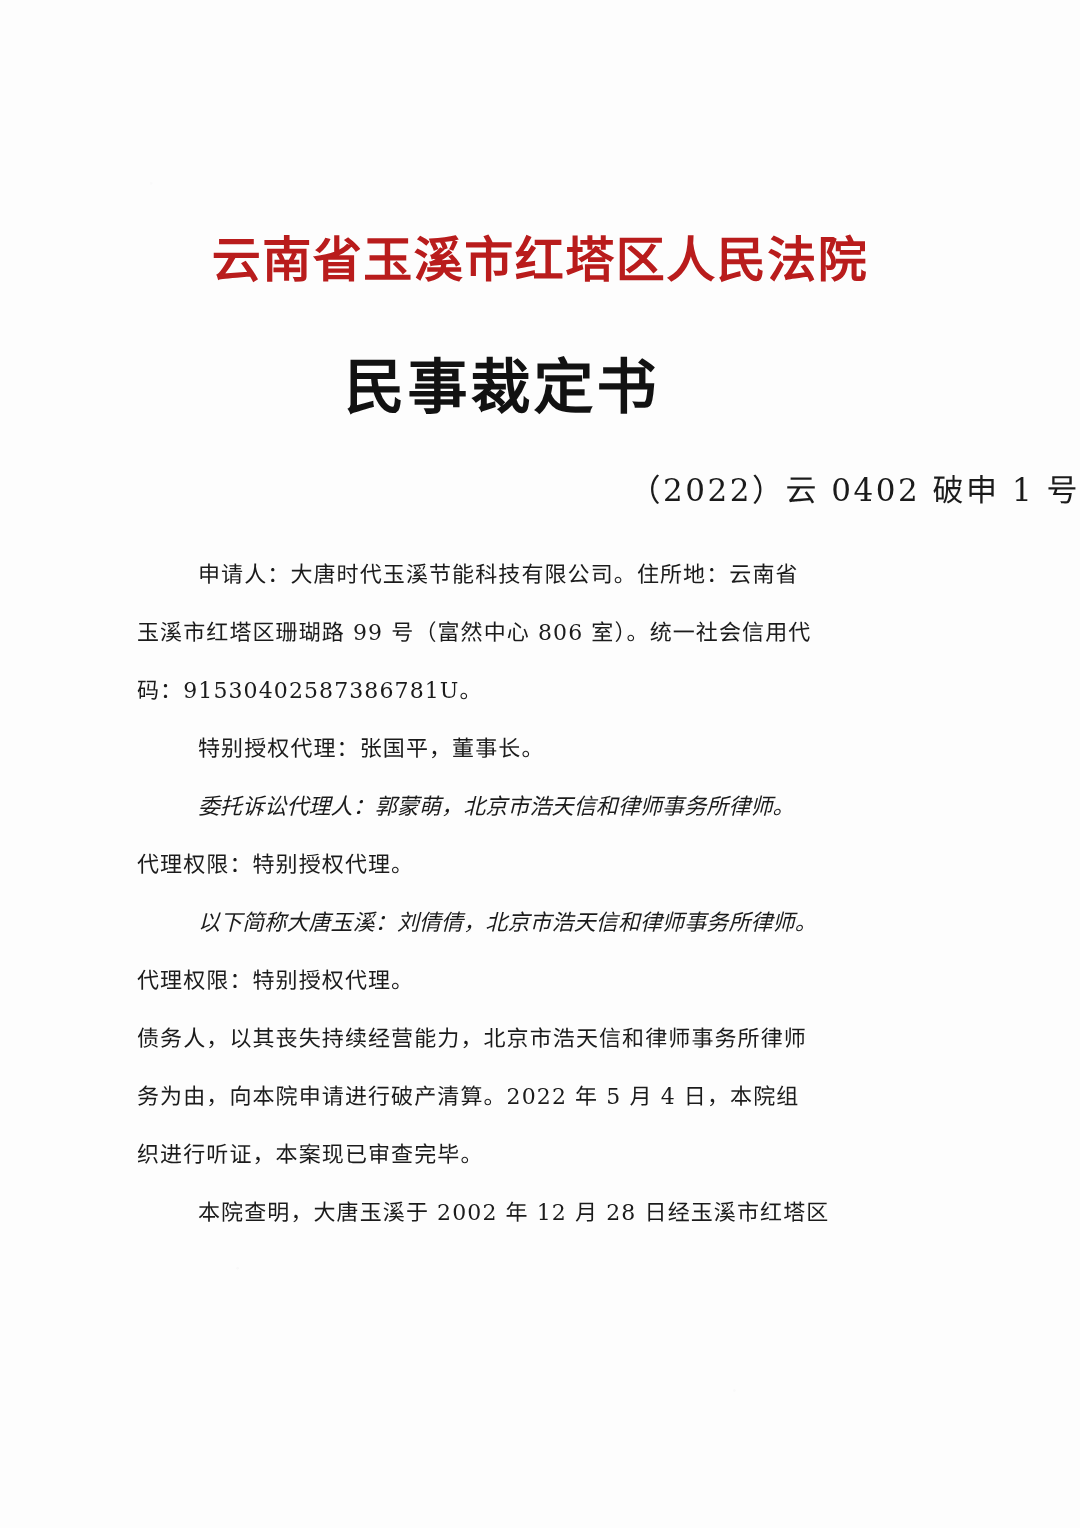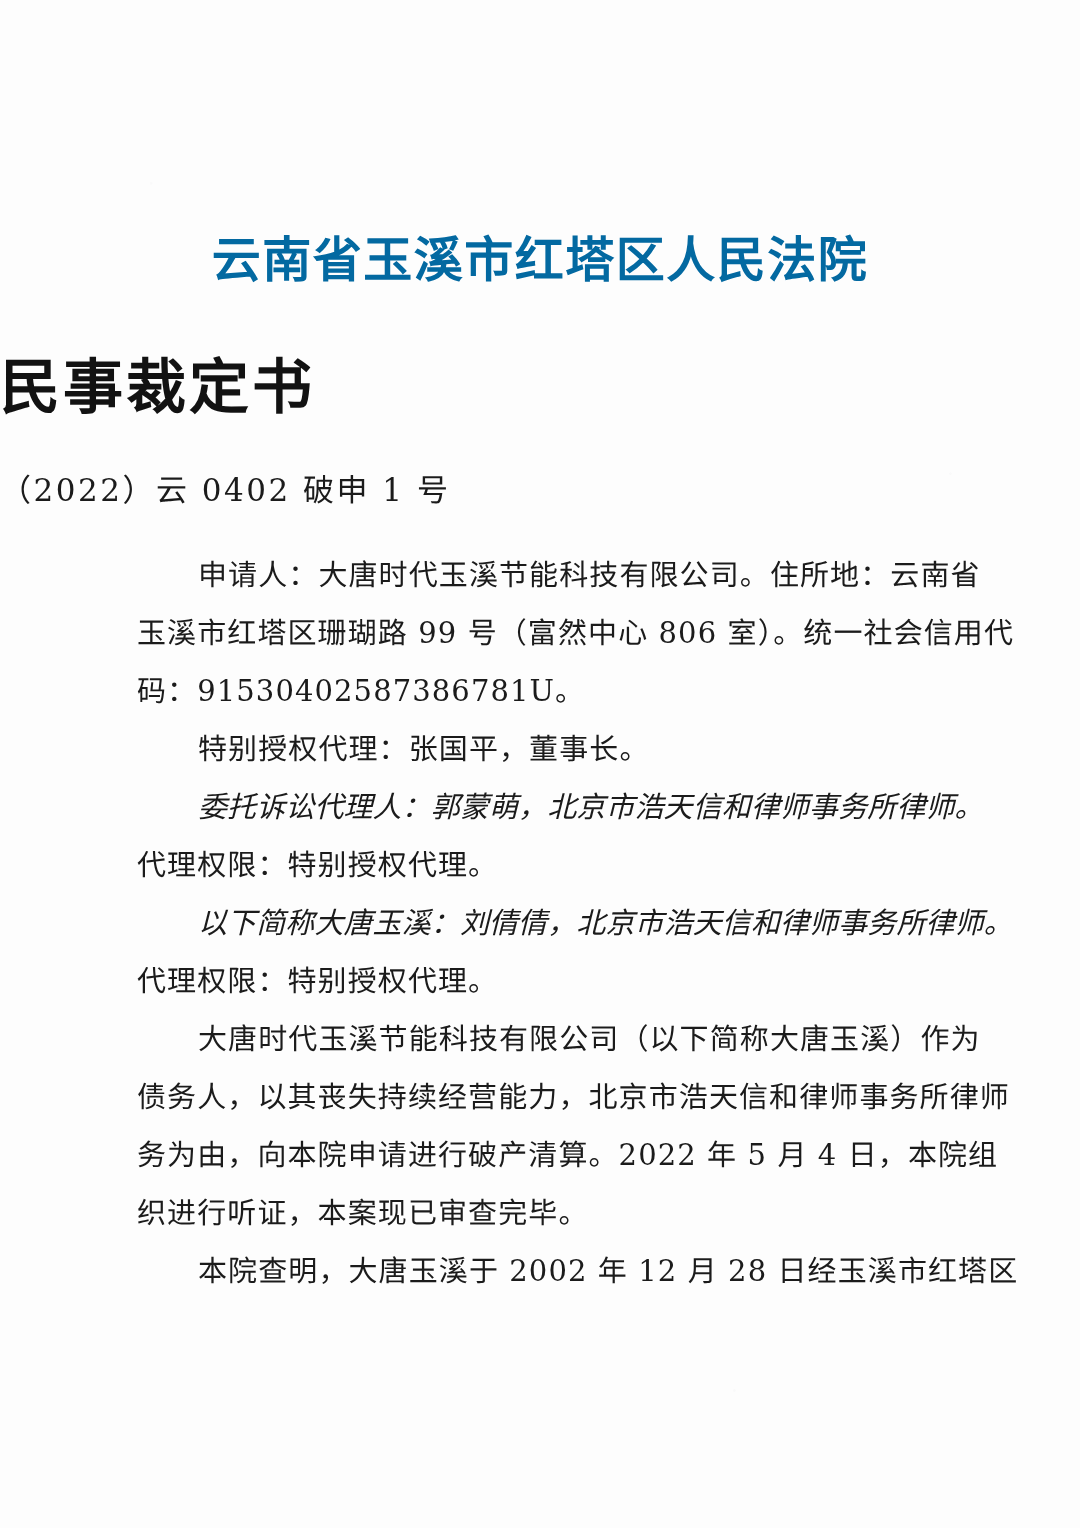--- a/index.html
+++ b/index.html
@@ -38,62 +38,62 @@
     position: absolute;
     top: 232px;
     left: 0;
     width: 1080px;
     text-align: center;
     font-family: "DejaVu Serif", "Liberation Serif", serif;
     font-weight: 700;
     font-size: 49px;
     line-height: 56px;
     letter-spacing: 1.5px;
-    color: #0369a1;
+    color: #b91c1c;
     white-space: nowrap;
   }
 
   .doc-title {
     position: absolute;
     top: 352px;
     left: 0;
     width: 1004px;
-    text-align: left;
+    text-align: center;
     font-family: "DejaVu Serif", "Liberation Serif", serif;
     font-weight: 700;
     font-size: 60px;
     line-height: 70px;
     letter-spacing: 3px;
     color: #121212;
     white-space: nowrap;
   }
 
   .case-number {
     position: absolute;
     top: 468px;
     left: 0;
     width: 1080px;
-    text-align: left;
+    text-align: right;
     font-size: 31px;
     line-height: 44px;
     letter-spacing: 2.5px;
     color: #1b1b1b;
     white-space: nowrap;
   }
 
   
   .body-block {
     position: absolute;
     top: 546px;
     left: 137px;
     width: 812px;
   }
 
   .line {
-    font-size: 29px;
+    font-size: 22px;
     line-height: 58px;
     height: 58px;
     color: #1b1b1b;
     letter-spacing: 0.6px;
     white-space: nowrap;
   }
   .line.indent {
     text-indent: 61px;
   }
   .line.tight {
@@ -119,20 +119,19 @@
 
   <div class="body-block">
       <div class="line indent wide">申请人：大唐时代玉溪节能科技有限公司。住所地：云南省</div>
       <div class="line wide">玉溪市红塔区珊瑚路 99 号（富然中心 806 室）。统一社会信用代</div>
       <div class="line wide">码：91530402587386781U。</div>
       <div class="line indent wide">特别授权代理：张国平，董事长。</div>
       <div class="line indent tight">委托诉讼代理人：郭蒙萌，北京市浩天信和律师事务所律师。</div>
       <div class="line wide">代理权限：特别授权代理。</div>
       <div class="line indent tight">以下简称大唐玉溪：刘倩倩，北京市浩天信和律师事务所律师。</div>
       <div class="line wide">代理权限：特别授权代理。</div>
-      <div class="line indent wide">大唐时代玉溪节能科技有限公司（以下简称大唐玉溪）作为</div>
       <div class="line wide">债务人，以其丧失持续经营能力，北京市浩天信和律师事务所律师</div>
       <div class="line wide">务为由，向本院申请进行破产清算。2022 年 5 月 4 日，本院组</div>
       <div class="line wide">织进行听证，本案现已审查完毕。</div>
       <div class="line indent wide">本院查明，大唐玉溪于 2002 年 12 月 28 日经玉溪市红塔区</div>
     </div>
 
 </div>
 
 </body></html>

